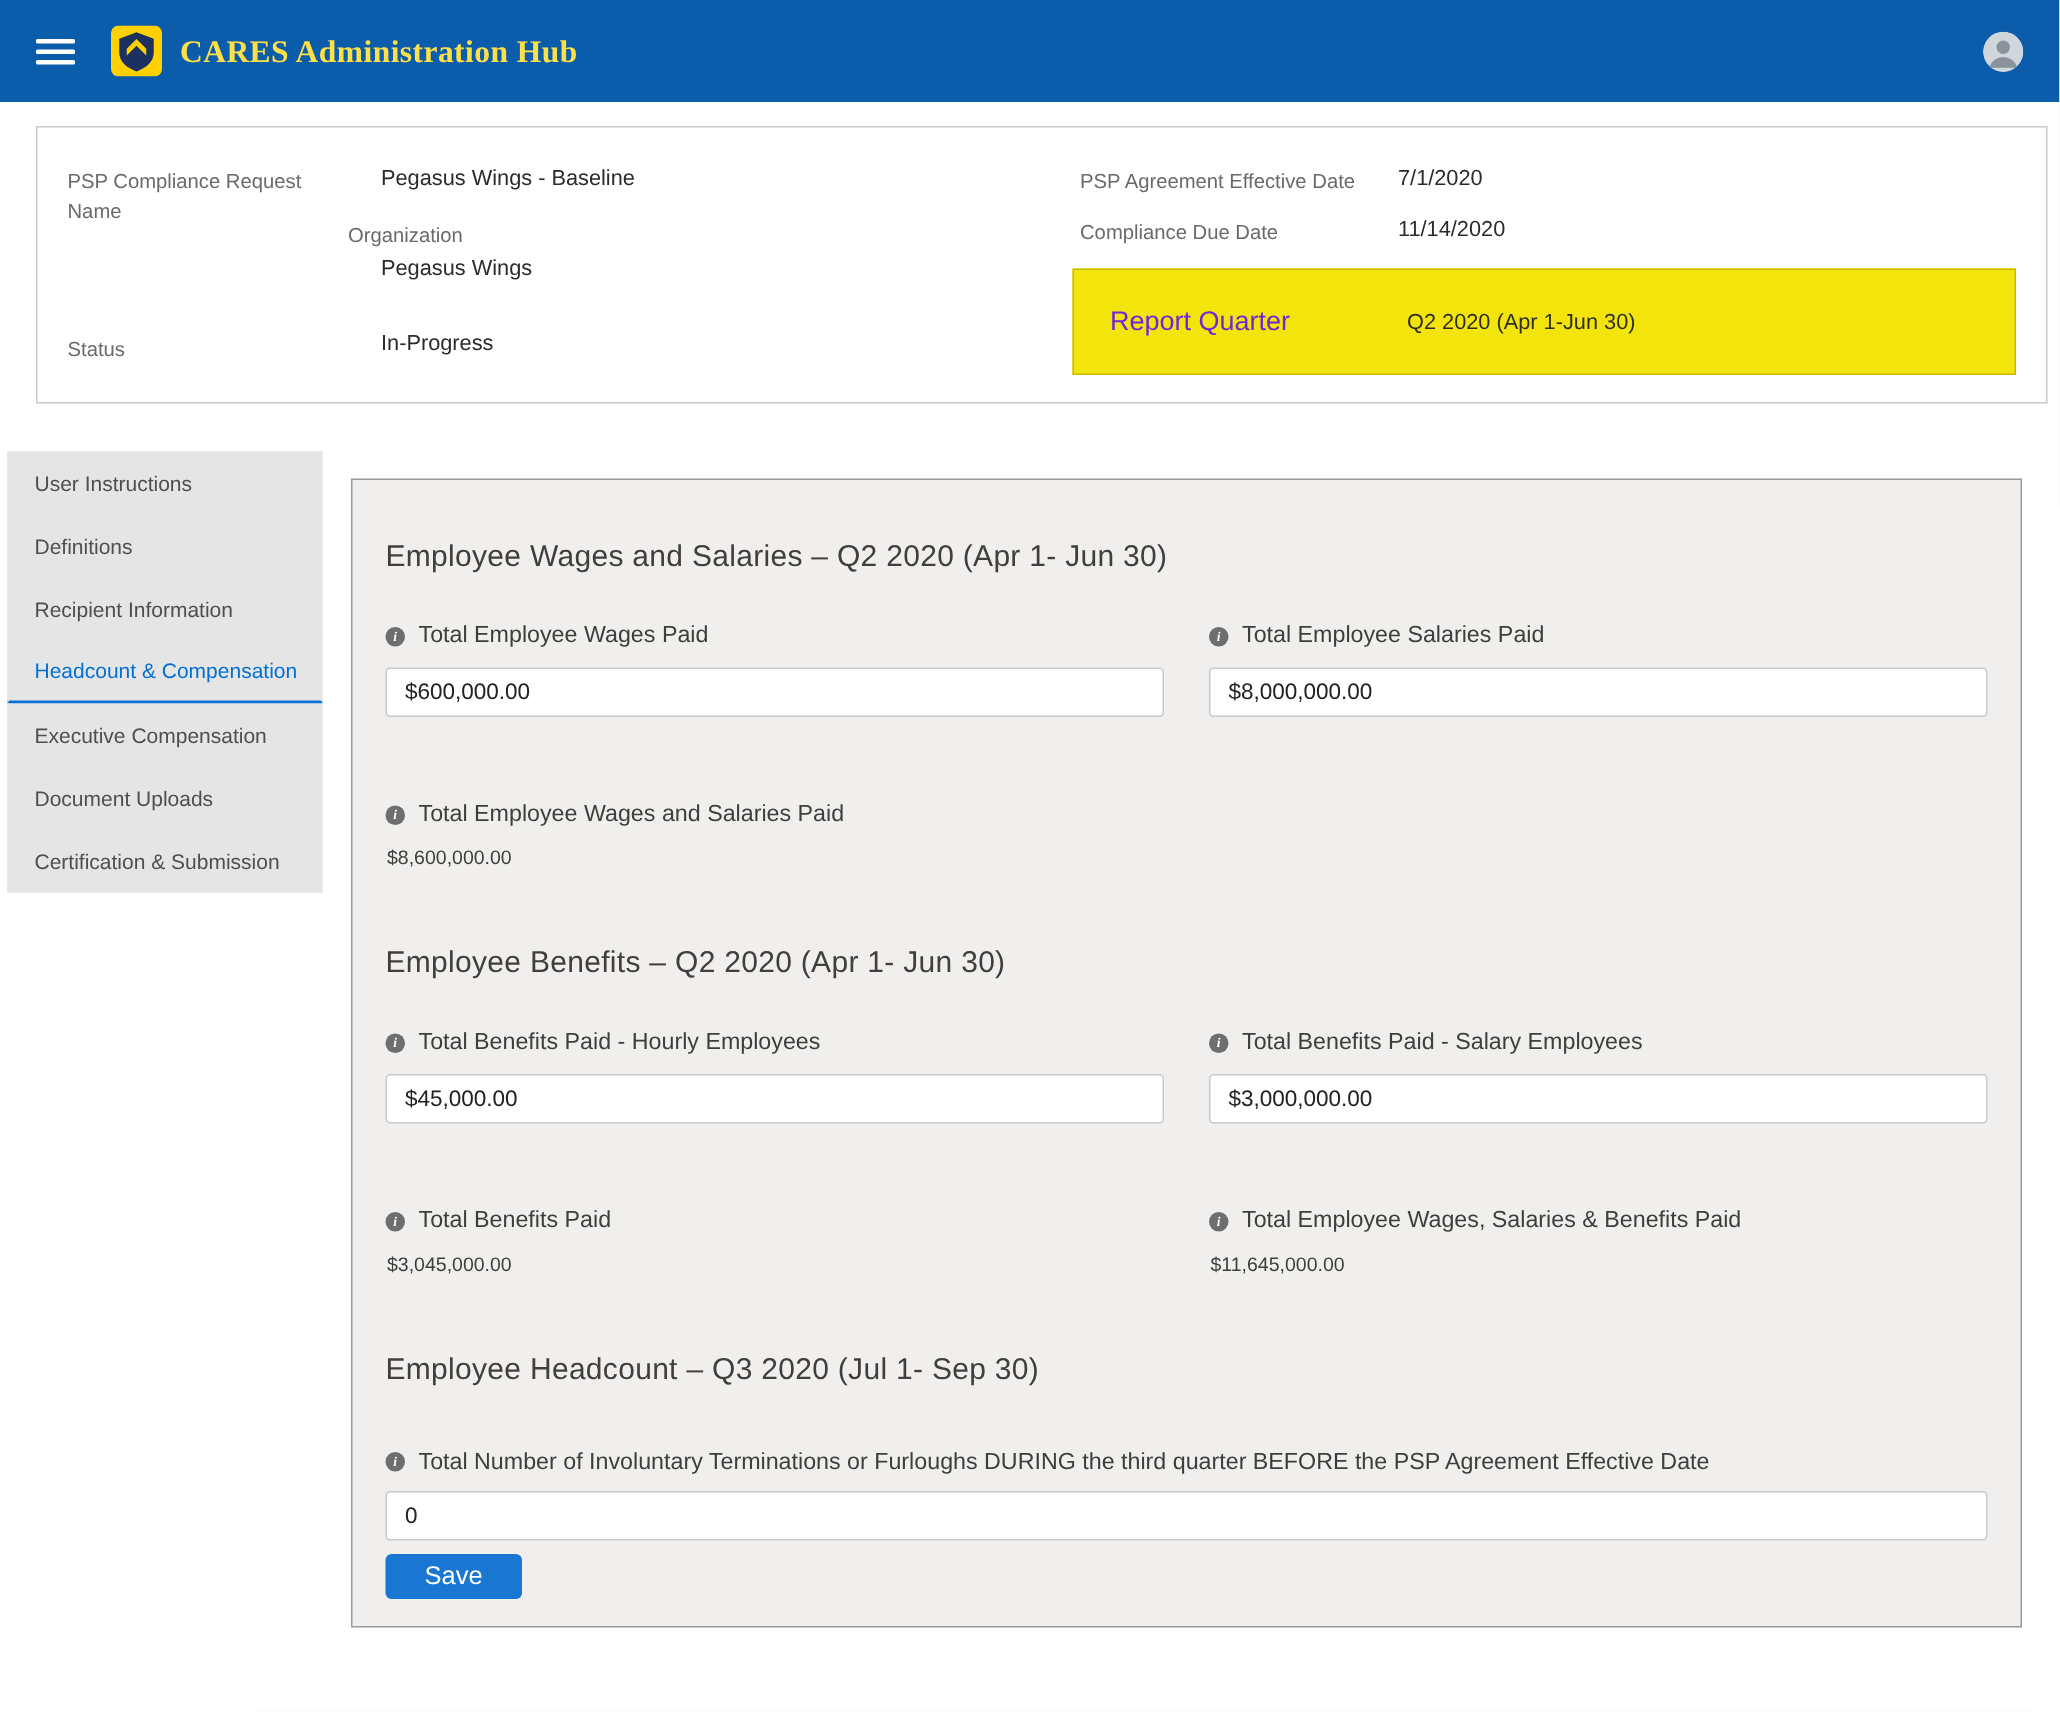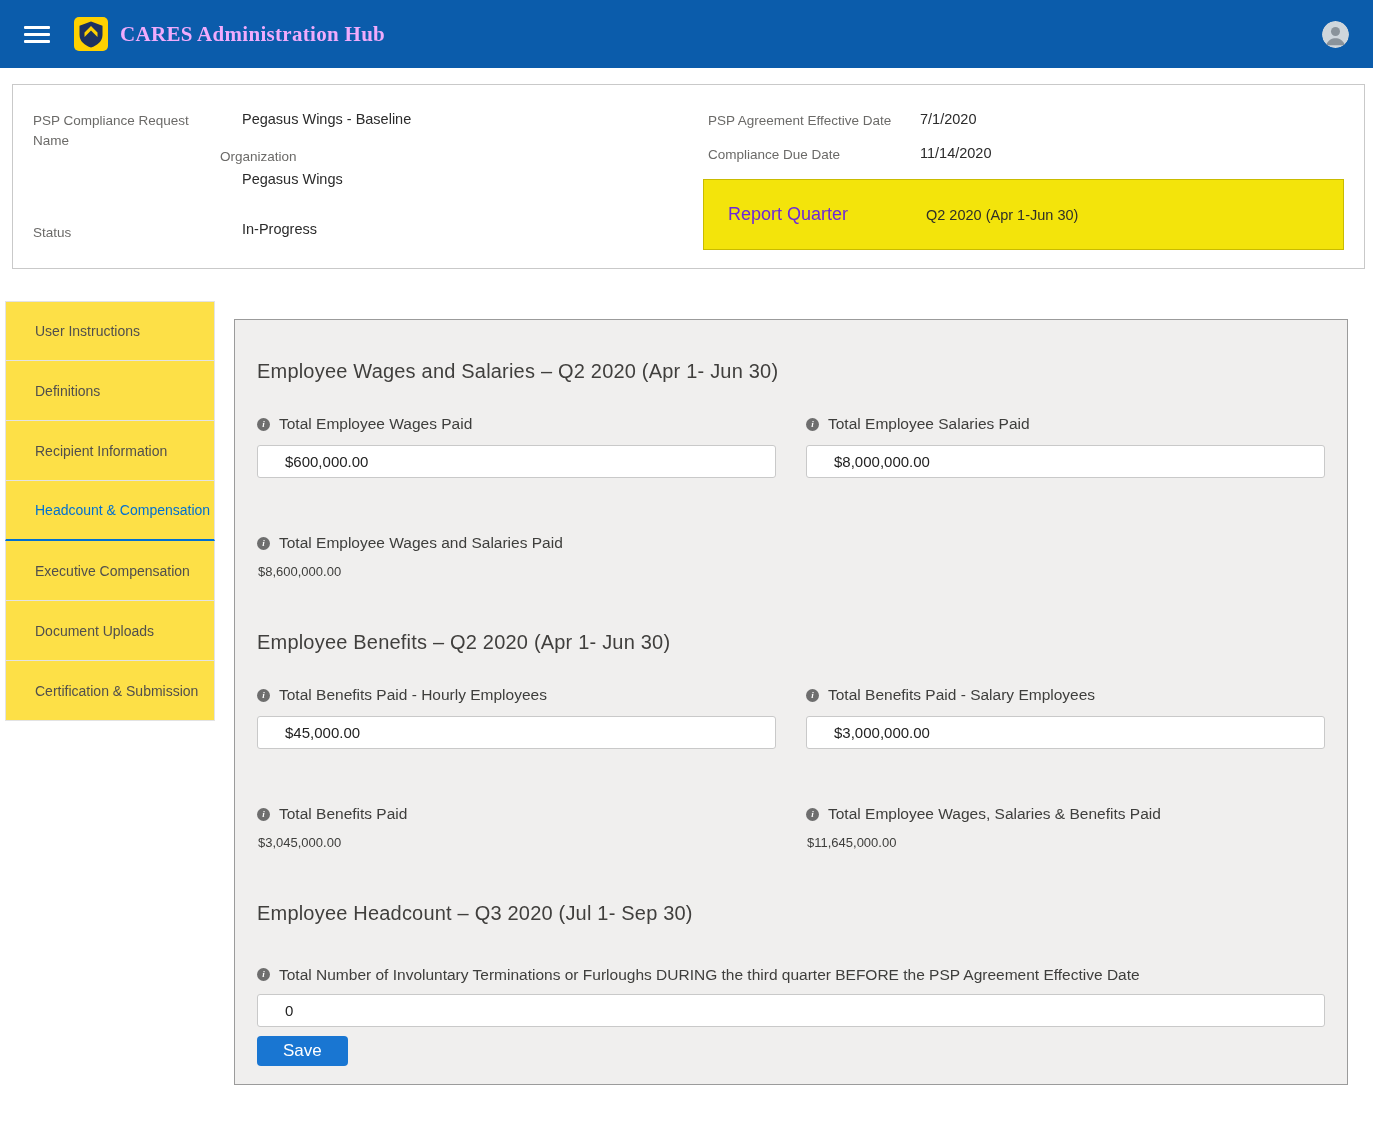--- a/index.html
+++ b/index.html
@@ -7,26 +7,26 @@
   body{
     width:1373px;height:1141px;overflow:hidden;
     font-family:"Liberation Sans",sans-serif;color:#3e3e3c;
   }
 
   
   .topbar{height:68px;background:#0b5cab;display:flex;align-items:center;padding:0 24px}
   .hamburger{width:26px;display:flex;flex-direction:column;gap:4px;cursor:pointer;margin-right:24px}
   .hamburger span{display:block;height:3px;background:#ffffff;border-radius:1px}
   .logo{margin-right:12px;display:flex;align-items:center}
-  .app-title{color:#f0abfc;font-family:"Liberation Serif",serif;font-size:21px;font-weight:700;letter-spacing:.3px}
+  .app-title{color:#fde047;font-family:"Liberation Serif",serif;font-size:21px;font-weight:700;letter-spacing:.3px}
   .topbar-spacer{flex:1}
   .user-avatar{width:27px;height:27px;border-radius:50%;overflow:hidden;cursor:pointer;display:flex}
 
   
-  .summary-card{margin:16px 8px 0 12px;border:1px solid #c9c9c9;background:#fff;display:flex;padding:26px 20px 16px 20px;min-height:185px}
+  .summary-card{margin:16px 8px 0 24px;border:1px solid #c9c9c9;background:#fff;display:flex;padding:26px 20px 16px 20px;min-height:185px}
   .summary-left{width:670px}
   .sum-row{display:flex}
   .sum-label{color:#6b6a68;font-size:13.5px;line-height:1.45}
   .sum-value{color:#2b2b2b;font-size:14.5px}
   .row1 .sum-label{width:209px;padding-right:40px}
   .org-block{margin-top:20px}
   .org-block .sum-label{margin-left:-22px}
   .org-block .sum-value{margin-top:4px}
   .status-row{margin-top:34px}
   .status-row .sum-label{width:209px;padding-top:2px}
@@ -35,31 +35,31 @@
   .sr-row{display:flex;margin-bottom:17px;padding-left:5px}
   .sr-label{width:212px;color:#6b6a68;font-size:13.5px;padding-top:2px}
   .sr-value{color:#2b2b2b;font-size:14.5px}
   .report-quarter{background:#f3e40b;border:1px solid #c9bb00;display:flex;align-items:center;height:71px;padding-left:24px;margin-top:6px}
   .rq-label{font-weight:400;color:#6d28d9;font-size:18px;width:198px}
   .rq-value{color:#2f2f28;font-size:14.5px}
 
   
   .content{display:flex;align-items:flex-start;margin:32px 25px 0 5px}
   .sidebar{width:210px;flex:0 0 210px}
-  .nav-item{background:#fde047;border:1px solid #e3e3e3;border-top:none;height:60px;display:flex;align-items:center;padding-left:29px;font-size:14px;color:#514f4d;cursor:pointer}
+  .nav-item{background:#e5e5e5;border:1px solid #e3e3e3;border-top:none;height:42px;display:flex;align-items:center;padding-left:17px;font-size:14px;color:#514f4d;cursor:pointer}
   .nav-item:first-child{border-top:1px solid #e3e3e3}
   .nav-item.active{color:#0070d2;border-bottom:2px solid #0070d2}
 
   .main-panel{flex:1;margin-left:19px;margin-top:18px;background:#f0efee;border:1px solid #9b9b9b;padding:40px 22px 18px 22px}
 
   .section-title{font-size:20px;font-weight:400;color:#403f3d;letter-spacing:.2px;font-family:"Liberation Sans",sans-serif}
   .field-grid{display:grid;grid-template-columns:1fr 1fr;column-gap:30px;margin-top:32px}
   .field-label{display:flex;align-items:center;gap:9px;font-size:15.5px;color:#3e3e3c;margin-bottom:12px}
   .info-icon{width:13px;height:13px;border-radius:50%;background:#6e6e6e;color:#fff;font-size:9px;font-family:"Liberation Serif",serif;font-weight:700;font-style:italic;display:inline-flex;align-items:center;justify-content:center;flex:0 0 13px;cursor:pointer}
-  input.field-input{width:100%;height:33px;border:1px solid #c9c9c9;border-radius:3px;padding:0 27px;font-size:15px;color:#222;font-family:"Liberation Sans",sans-serif;background:#fff}
+  input.field-input{width:100%;height:33px;border:1px solid #c9c9c9;border-radius:3px;padding:0 12px;font-size:15px;color:#222;font-family:"Liberation Sans",sans-serif;background:#fff}
   .readonly-grid{display:grid;grid-template-columns:1fr 1fr;column-gap:30px;margin-top:56px}
   .readonly-value{font-size:13px;color:#3e3e3c;margin-top:12px;padding-left:1px}
   .section-gap{margin-top:52px}
 
   .wide-field{margin-top:36px}
   .wide-field .field-label{align-items:flex-start;line-height:1.75;margin-bottom:6px;padding-right:120px}
   .wide-field .info-icon{margin-top:7px}
   .save-row{display:flex;justify-content:flex-start;margin-top:9px}
   .save-btn{background:#1976d2;color:#fff;border:none;border-radius:4px;font-size:17px;padding:5px 26px;cursor:pointer;font-family:"Liberation Sans",sans-serif}
 </style>

